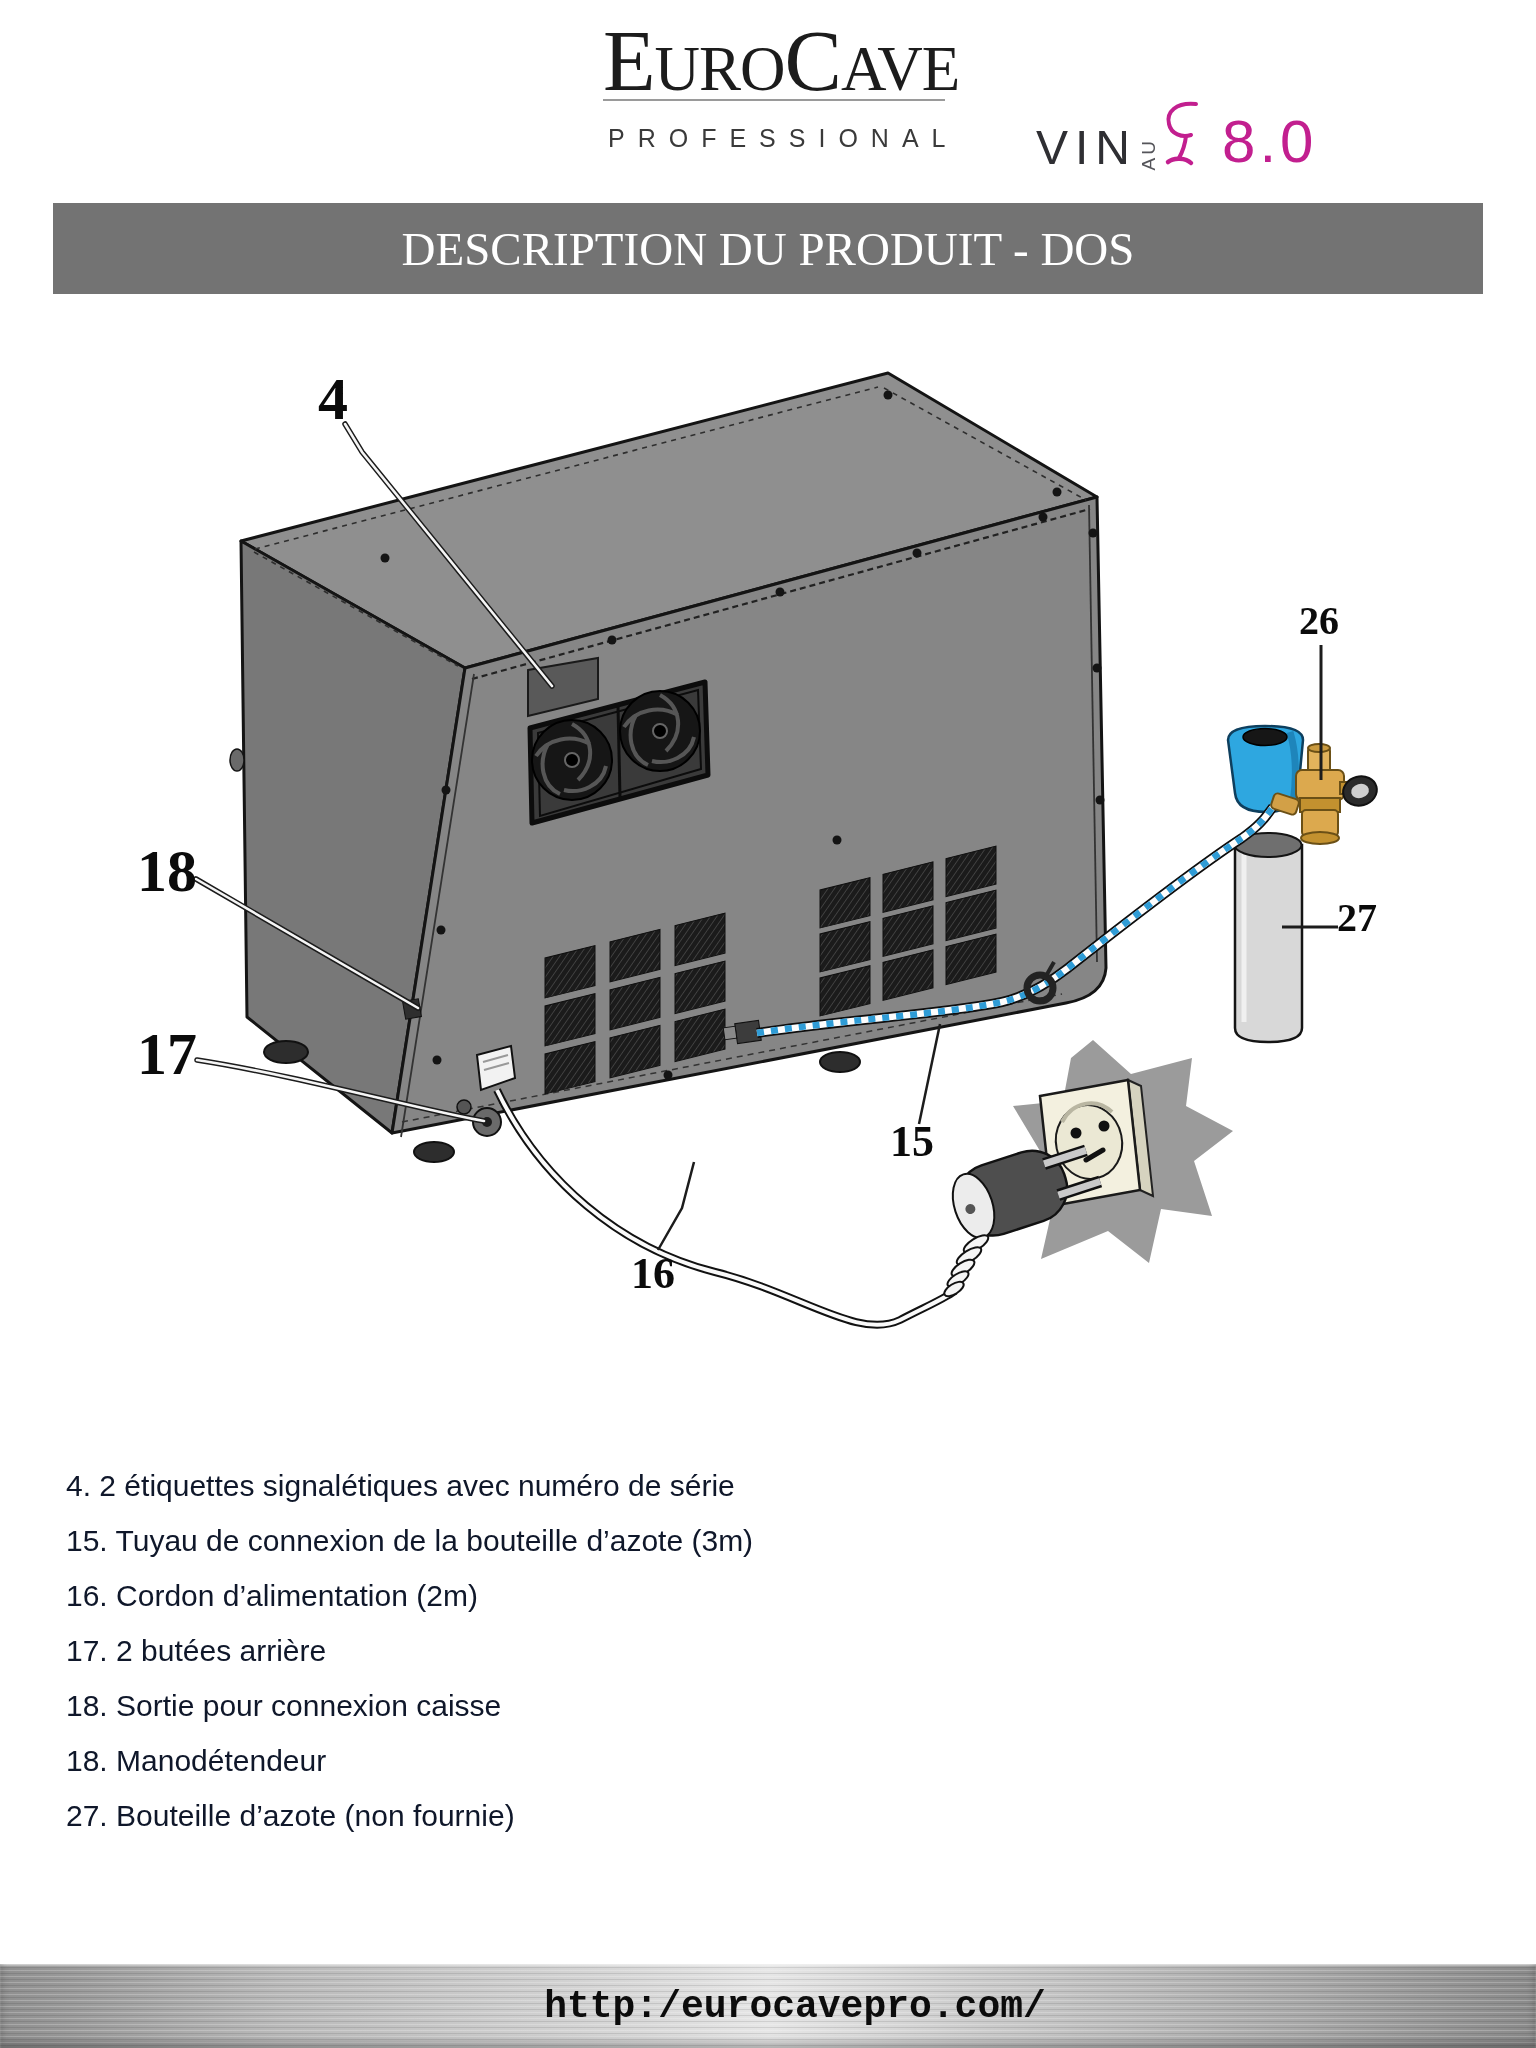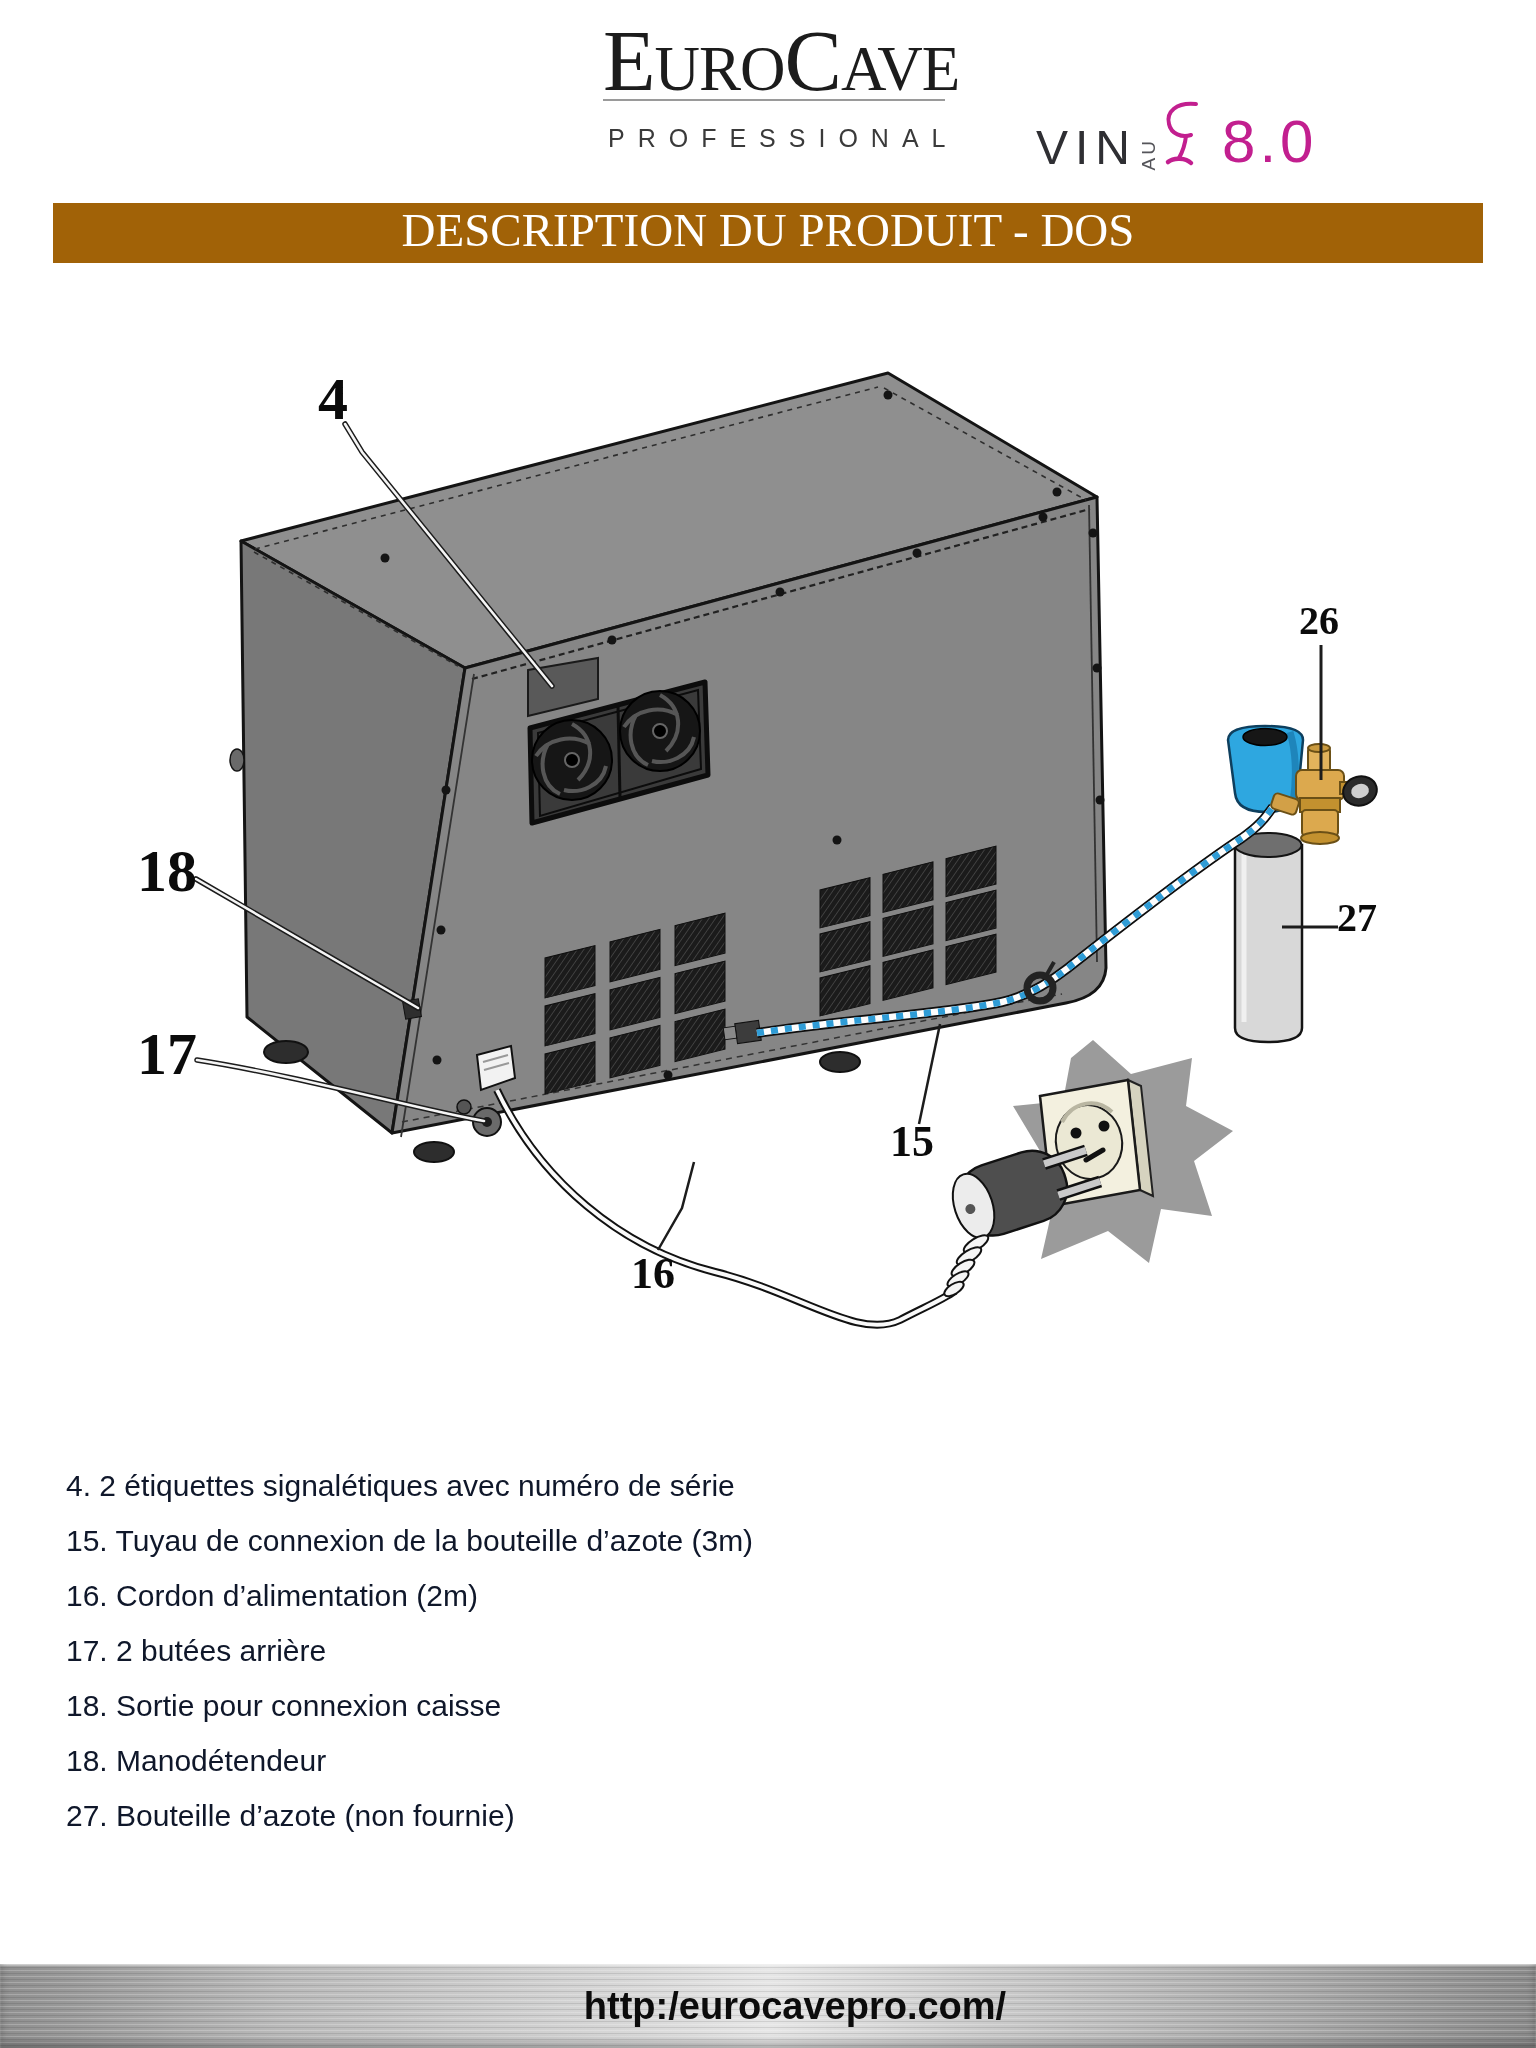--- a/index.html
+++ b/index.html
@@ -18,41 +18,41 @@
   .vav{position:absolute;left:1036px;top:104px;height:68px;display:flex;align-items:flex-end;color:#2f2f33;}
   .vav .word{font-family:"Liberation Sans", sans-serif;font-weight:400;font-size:48px;line-height:1;
         letter-spacing:7px;transform:scaleY(1.0);}
   .vav .au{writing-mode:vertical-rl;transform:rotate(180deg);font-size:19px;letter-spacing:3px;
         color:#55555a;margin:0 2px 2px 2px;line-height:1;}
   .vav .glass{margin:0 2px 0 0;}
   .vav .ver{font-family:"Liberation Sans", sans-serif;font-weight:400;font-size:60px;line-height:1;
         letter-spacing:4px;margin-left:14px;}
 
   
-  .banner{position:absolute;left:53px;top:203px;width:1430px;height:60px;background:#a16207;
-        display:flex;justify-content:center;}
+  .banner{position:absolute;left:53px;top:203px;width:1430px;height:91px;background:#737373;
+        display:flex;align-items:center;justify-content:center;}
   .banner-title{font-family:"Liberation Serif", serif;font-size:47px;color:#fff;letter-spacing:0px;
         font-weight:500;white-space:nowrap;}
 
   
   .diagram{position:absolute;left:0;top:0;width:1536px;height:2048px;}
 
   
   .legend{position:absolute;left:66px;top:1458px;width:1100px;color:#0f172a;}
   .legend-item{font-size:30px;line-height:55px;white-space:nowrap;}
 
   
   .footer{position:absolute;left:0;top:1964px;width:1536px;height:84px;
      background:
        repeating-linear-gradient(180deg, rgba(255,255,255,.22) 0 1px, rgba(255,255,255,0) 1px 3px,
                                  rgba(0,0,0,.10) 3px 4px, rgba(0,0,0,0) 4px 6px),
        linear-gradient(90deg,#8f8f8f 0%,#b9b9b9 18%,#d9d9d9 42%,#e6e6e6 50%,#cfcfcf 62%,#a8a8a8 85%,#8a8a8a 100%);
      box-shadow:inset 0 -6px 8px rgba(0,0,0,.25), inset 0 2px 2px rgba(255,255,255,.5);
      display:flex;align-items:center;justify-content:center;}
-  .footer-url{font-family:Liberation Sans, sans-serif;font-weight:bold;font-size:38px;color:#0c0c0c;
+  .footer-url{font-family:Liberation Mono, monospace;font-weight:bold;font-size:38px;color:#0c0c0c;
      margin-left:54px;}
 </style>
 </head>
 <body>
 
 <div class="page">
 
   <div class="brand">
     <div class="brand-name"><span class="big">E</span><span class="small">URO</span><span class="big">C</span><span class="small">AVE</span></div>
   </div>

